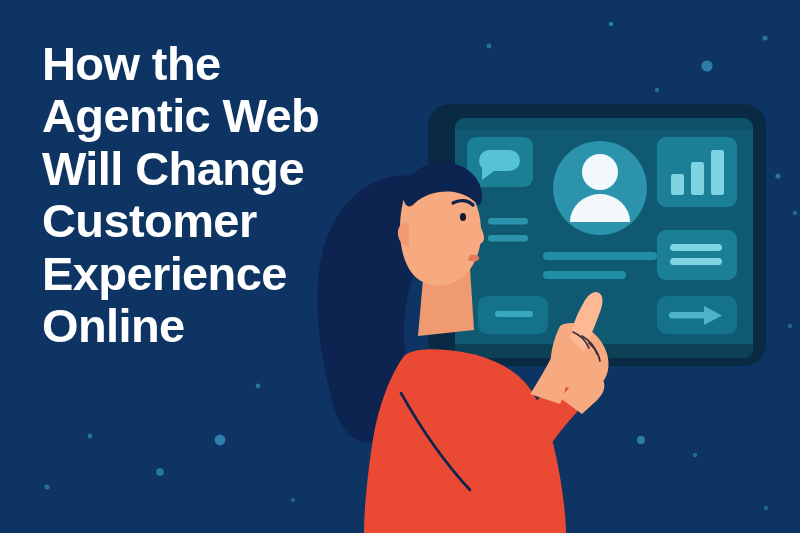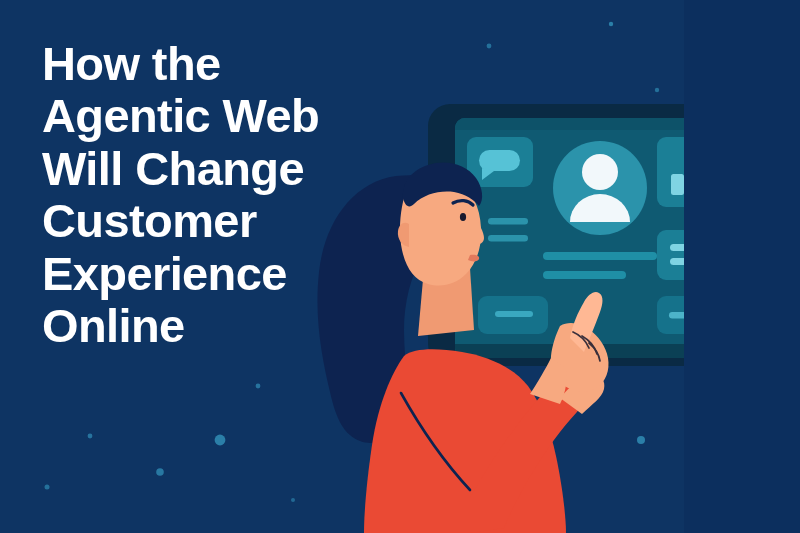--- a/index.html
+++ b/index.html
@@ -2,21 +2,21 @@
 <html><head>
 <meta charset="utf-8">
 <style>
   html, body {
     margin: 0;
     padding: 0;
     background: #0c2f5e;
   }
   #stage {
     position: relative;
-    width: 684px;
+    width: 800px;
     height: 533px;
     overflow: hidden;
     background: #0e3463;
     font-family: "Liberation Sans", sans-serif;
   }
   #stage svg.layer {
     position: absolute;
     top: 0; left: 0;
     width: 800px;
     height: 533px;

